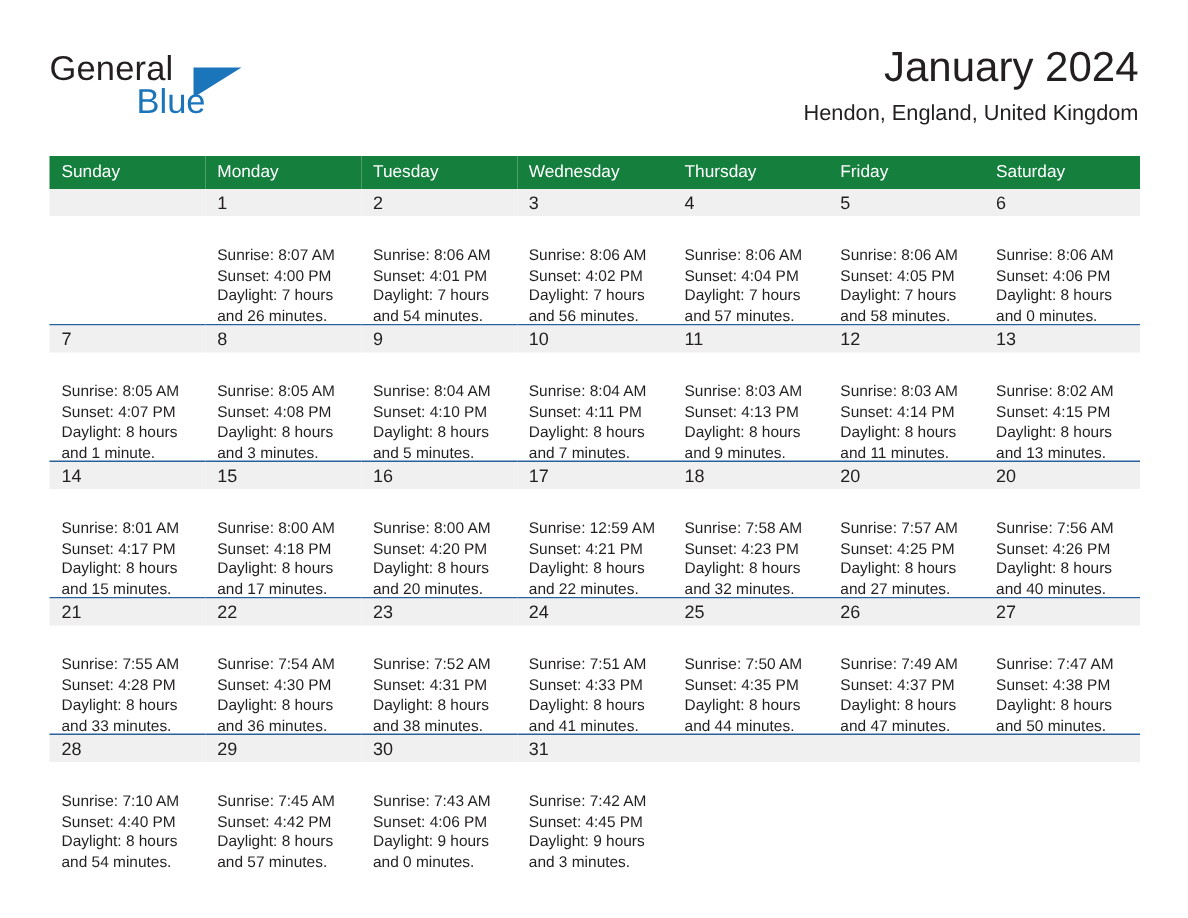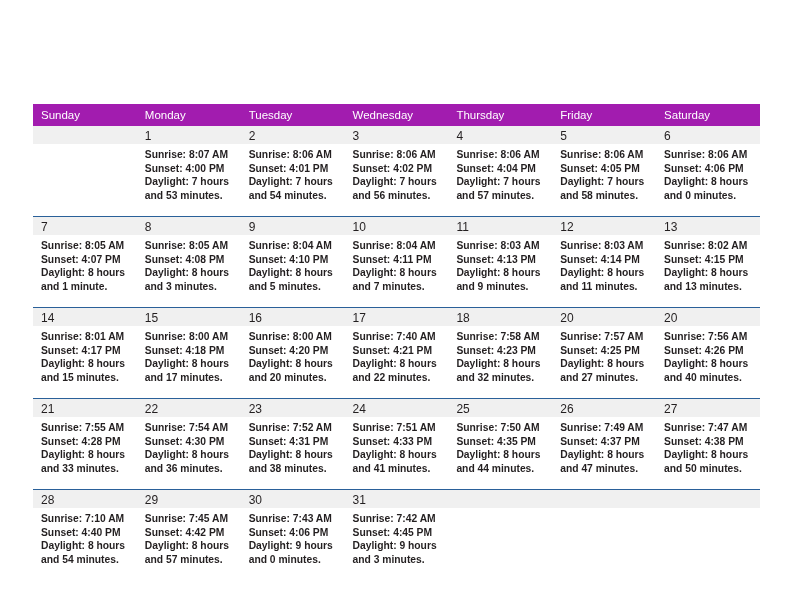--- a/index.html
+++ b/index.html
@@ -90,21 +90,21 @@
   .calendar {
     position: absolute;
     left: 33px;
     top: 104px;
     width: 727px;
     border-collapse: collapse;
     table-layout: fixed;
   }
 
   .calendar th {
-    background: #a21caf;
+    background: #15803d;
     color: #ffffff;
     font-size: 11.5px;
     font-weight: normal;
     text-align: left;
     padding: 5px 0 5px 8px;
     height: 12px;
     border: none;
   }
 
   .calendar td {
@@ -134,39 +134,52 @@
     padding: 0 0 0 8px;
     box-sizing: border-box;
   }
   .daynum {
     font-size: 12px;
     color: #231f20;
     line-height: 18px;
   }
 
   .cell-body {
-    padding: 4px 6px 0 8px;
-    font-weight: bold;
+    padding: 20px 6px 0 8px;
   }
   .cell-body .line {
     font-size: 10.3px;
     line-height: 13.6px;
     color: #231f20;
     white-space: nowrap;
   }
 
   .cell.empty .daynum-band {
     background: #f0f0f0;
   }
 </style>
 </head>
 <body>
 
 <div class="page">
 
+  <div class="header">
+
+    <div class="logo">
+      <span class="logo-general">General</span>
+      <span class="logo-triangle"></span>
+      <span class="logo-blue">Blue</span>
+    </div>
+
+    <div class="titles">
+      <div class="month-title">January 2024</div>
+      <div class="location">Hendon, England, United Kingdom</div>
+    </div>
+
+  </div>
 
   <table class="calendar">
     <thead>
       <tr>
         <th>Sunday</th>
         <th>Monday</th>
         <th>Tuesday</th>
         <th>Wednesday</th>
         <th>Thursday</th>
         <th>Friday</th>
@@ -181,21 +194,21 @@
               <div class="cell-body"></div>
             </div>
           </td>
           <td>
             <div class="cell">
               <div class="daynum-band"><span class="daynum">1</span></div>
               <div class="cell-body">
                 <div class="line">Sunrise: 8:07 AM</div>
                 <div class="line">Sunset: 4:00 PM</div>
                 <div class="line">Daylight: 7 hours</div>
-                <div class="line">and 53 minutes.</div>
+                <div class="line">and 26 minutes.</div>
               </div>
             </div>
           </td>
           <td>
             <div class="cell">
               <div class="daynum-band"><span class="daynum">2</span></div>
               <div class="cell-body">
                 <div class="line">Sunrise: 8:06 AM</div>
                 <div class="line">Sunset: 4:01 PM</div>
                 <div class="line">Daylight: 7 hours</div>
@@ -358,21 +371,21 @@
                 <div class="line">Sunset: 4:20 PM</div>
                 <div class="line">Daylight: 8 hours</div>
                 <div class="line">and 20 minutes.</div>
               </div>
             </div>
           </td>
           <td>
             <div class="cell">
               <div class="daynum-band"><span class="daynum">17</span></div>
               <div class="cell-body">
-                <div class="line">Sunrise: 7:40 AM</div>
+                <div class="line">Sunrise: 12:59 AM</div>
                 <div class="line">Sunset: 4:21 PM</div>
                 <div class="line">Daylight: 8 hours</div>
                 <div class="line">and 22 minutes.</div>
               </div>
             </div>
           </td>
           <td>
             <div class="cell">
               <div class="daynum-band"><span class="daynum">18</span></div>
               <div class="cell-body">

